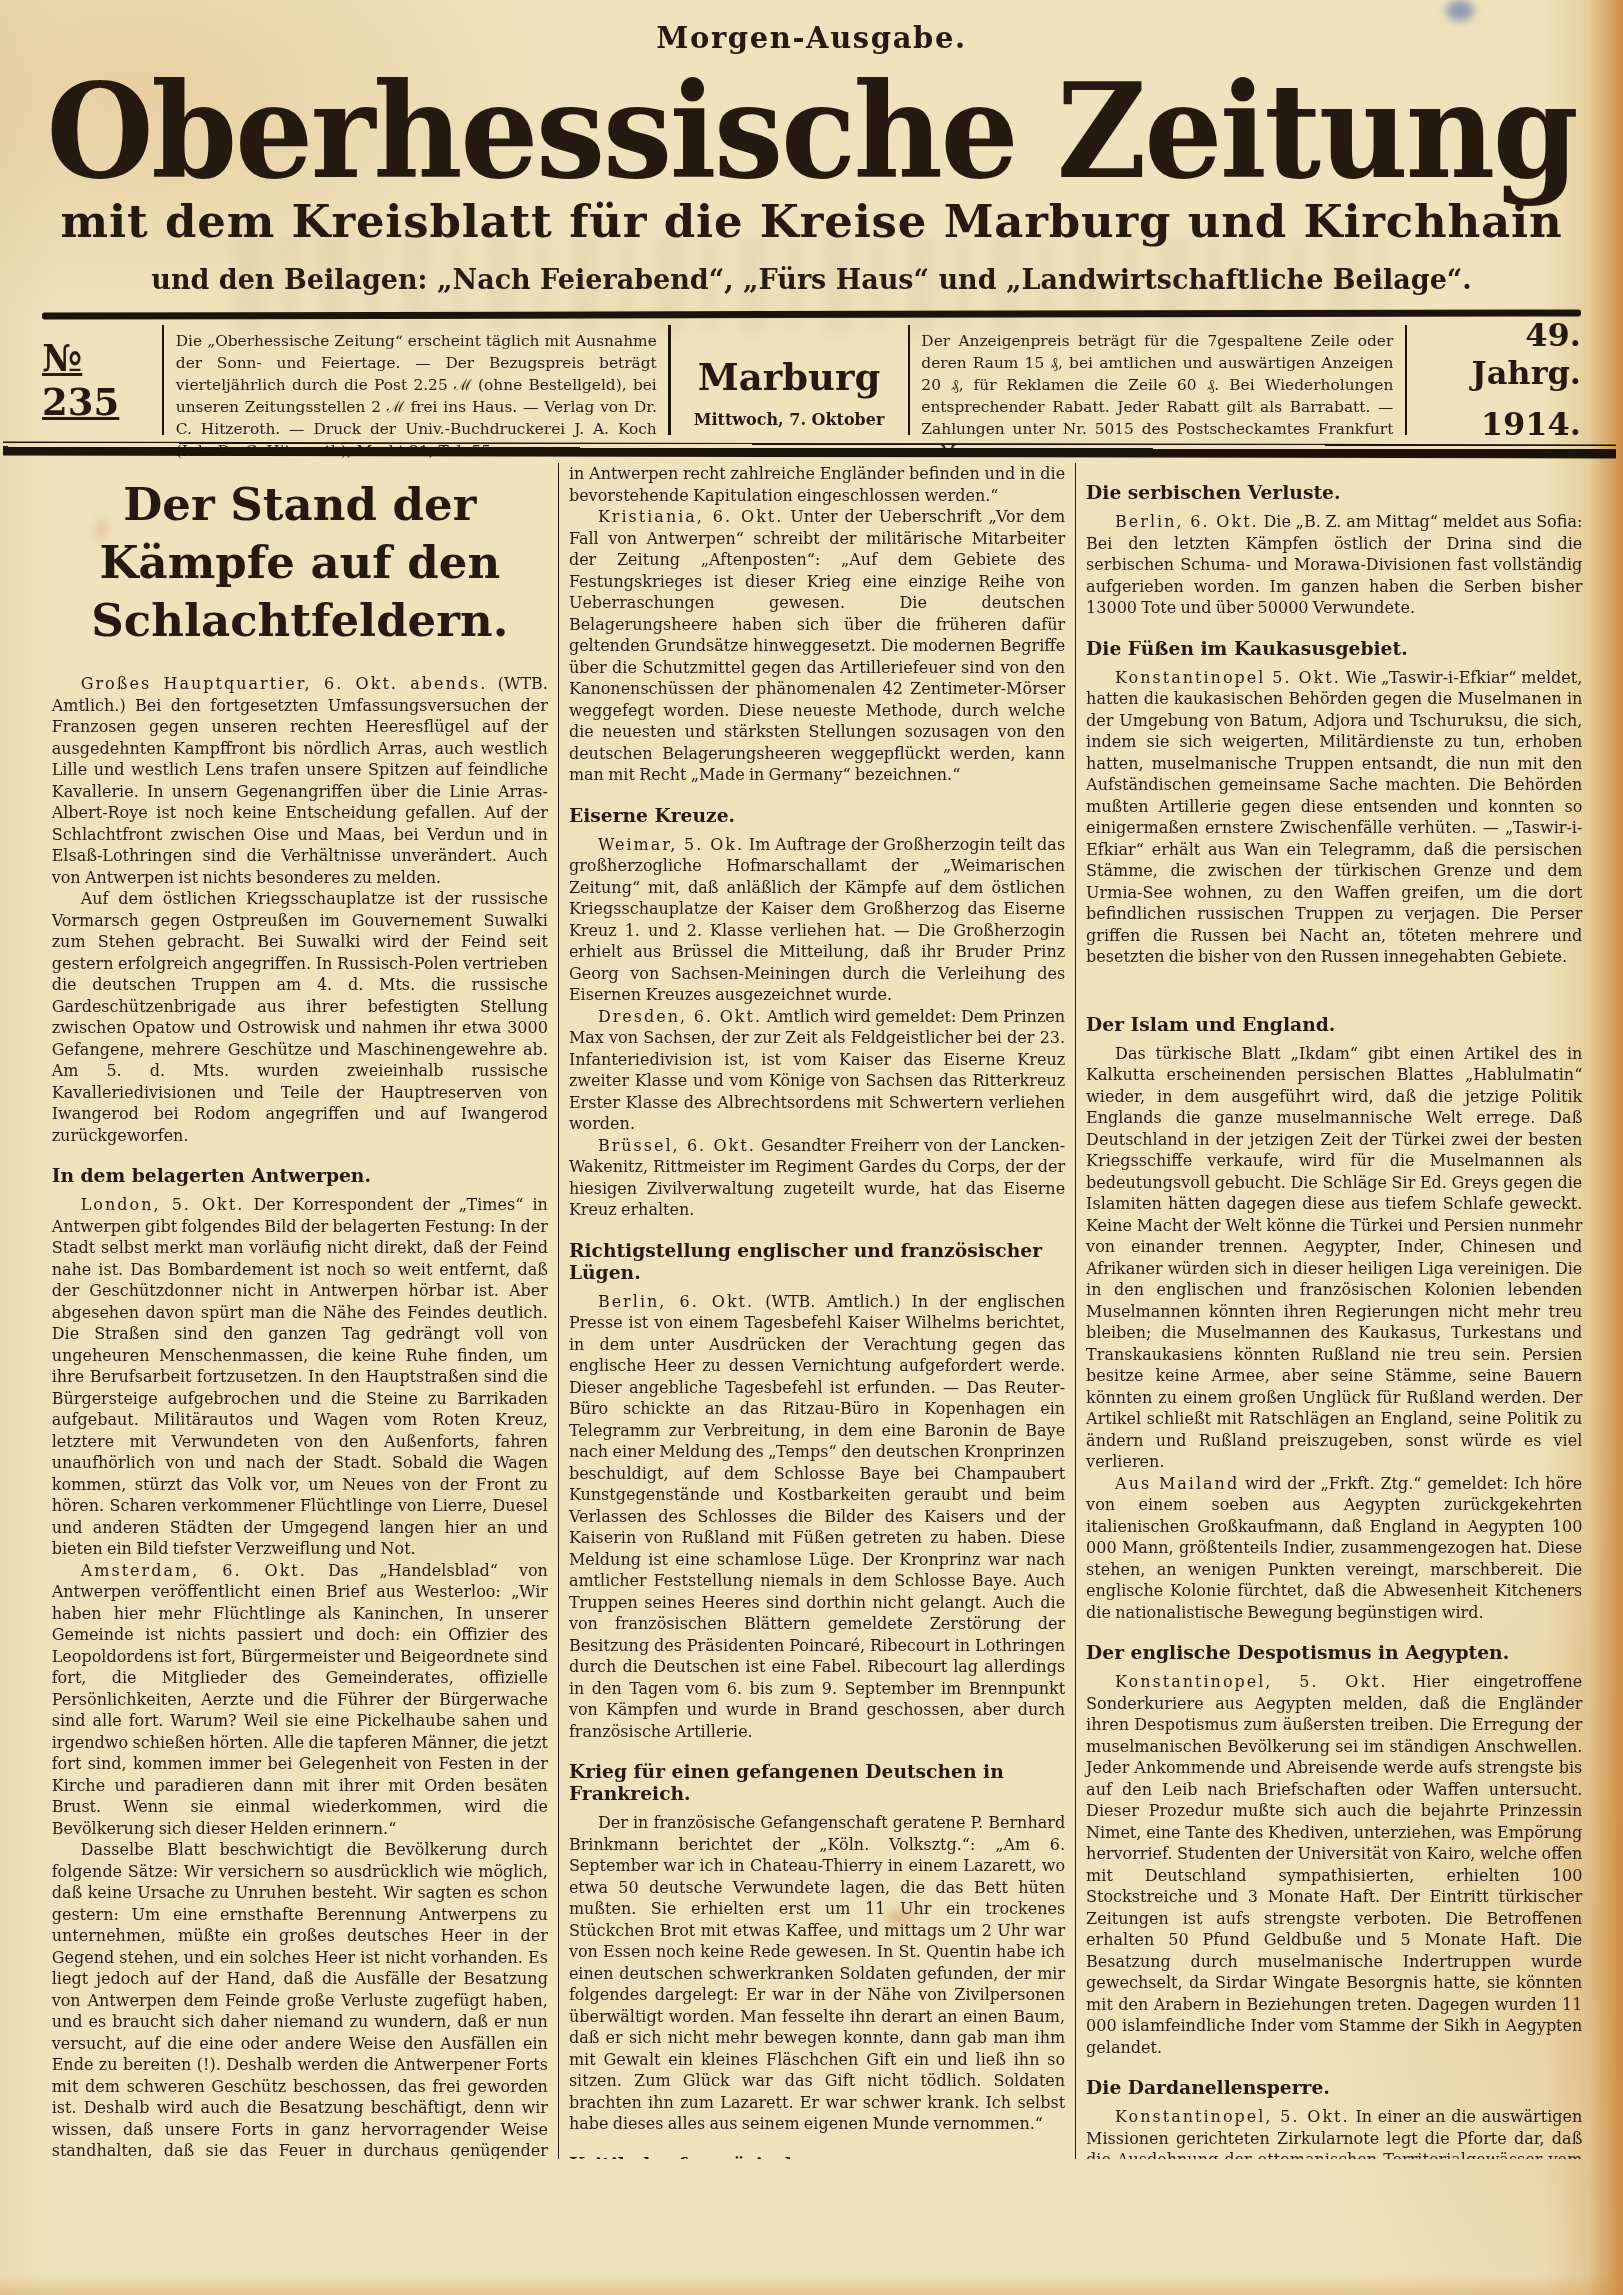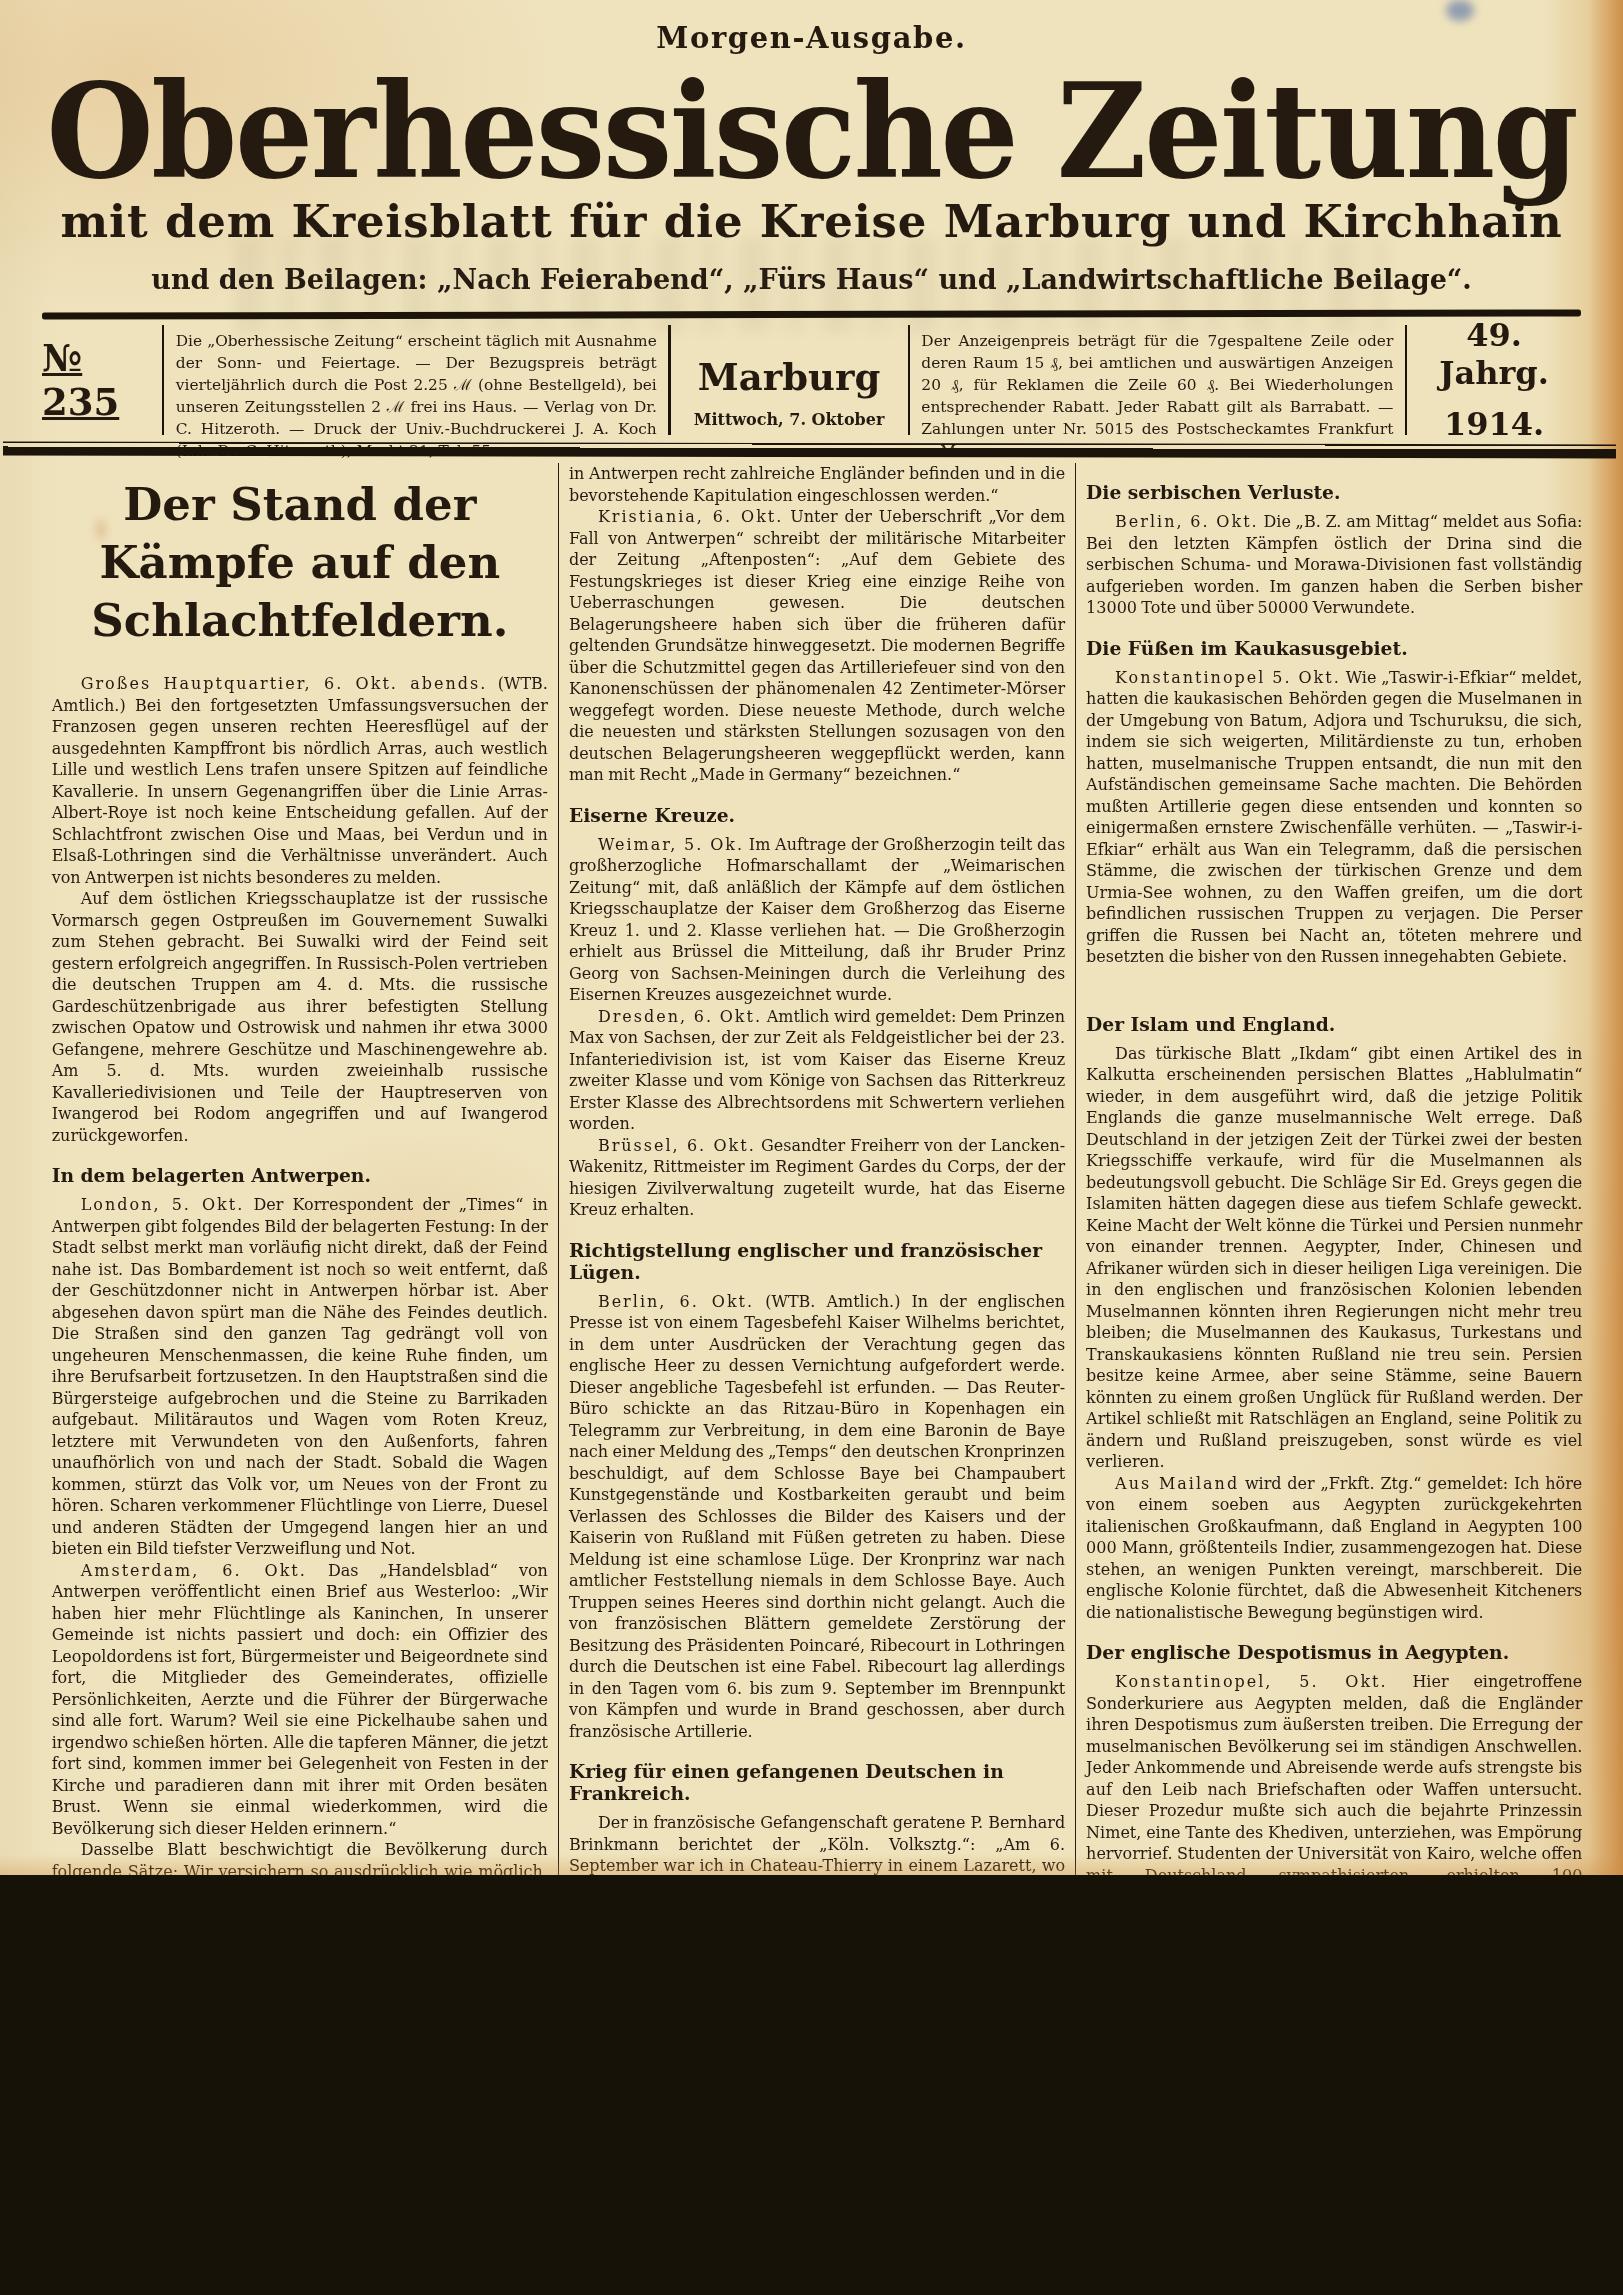--- a/index.html
+++ b/index.html
@@ -1,17 +1,17 @@
 <!DOCTYPE html>
 <html style="font-size:13px"><head>
 <meta charset="utf-8">
 <style>
   html,body{margin:0;padding:0;background:#171208;}
   .page{
-    position:relative;width:1623px;height:1875px;overflow:hidden;
+    position:relative;width:1623px;height:2295px;overflow:hidden;
     color:#241a10;
     font-family:"DejaVu Serif","Liberation Serif",serif;
     background:
       radial-gradient(ellipse 731px 406px at 8% 4%, rgba(214,156,92,.28), rgba(214,156,92,0) 60%),
       radial-gradient(ellipse 568px 974px at 100% 85%, rgba(205,140,70,.25), rgba(205,140,70,0) 60%),
       radial-gradient(ellipse 244px 162px at 26% 66%, rgba(196,130,60,.12), rgba(196,130,60,0) 70%),
       linear-gradient(90deg,#e9dcb4 0,#efe3bd 57px,#efe3bd 1542px,#e6cf9d 1587px,#dcb279 1623px),
       #eee2bb;
   }
   .edge-right{position:absolute;top:0;right:0;width:34px;height:100%;
@@ -42,21 +42,21 @@
   .vdiv{width:2.4px;background:#1c140a;}
   .issue{flex:0 0 120px;display:flex;align-items:center;justify-content:center;
     font-size:37px;font-weight:bold;text-decoration:underline;}
   .boxtext{font-size:15.4px;line-height:1.42;text-align:justify;padding:6.5px 11.4px;}
   .subinfo{flex:0 0 481px;}
   .adinfo{flex:0 0 472px;}
   .cityblock{flex:0 0 237px;display:flex;flex-direction:column;justify-content:center;gap:11.4px;text-align:center;margin-top:24px;}
   .city{font-size:37px;font-weight:bold;}
   .date{font-size:16px;font-weight:bold;}
   .volblock{flex:1;display:flex;flex-direction:column;justify-content:center;gap:13px;
-    text-align:center;font-size:32px;font-weight:bold;}
+    text-align:right;font-size:32px;font-weight:bold;}
   .rule-2{margin:8px 6.5px 0 3.2px;height:14px;
     background:linear-gradient(#1c140a 0 1.6px,transparent 1.6px 4.9px,#1c140a 4.9px 14px);
     transform:rotate(.1deg);}
 
   .columns{display:flex;margin:6.5px 31px 0 42px;height:1696px;overflow:hidden;}
   .col{width:497px;padding:0 9.7px;}
   .colsep{width:1.6px;background:#2a1d0f;}
   .headline{margin:13px 0 24px;font-size:45px;line-height:1.28;font-weight:bold;text-align:center;
     letter-spacing:0;}
   .sec-heading{margin:18px 0 8px;font-size:18.7px;font-weight:bold;text-align:left;}

